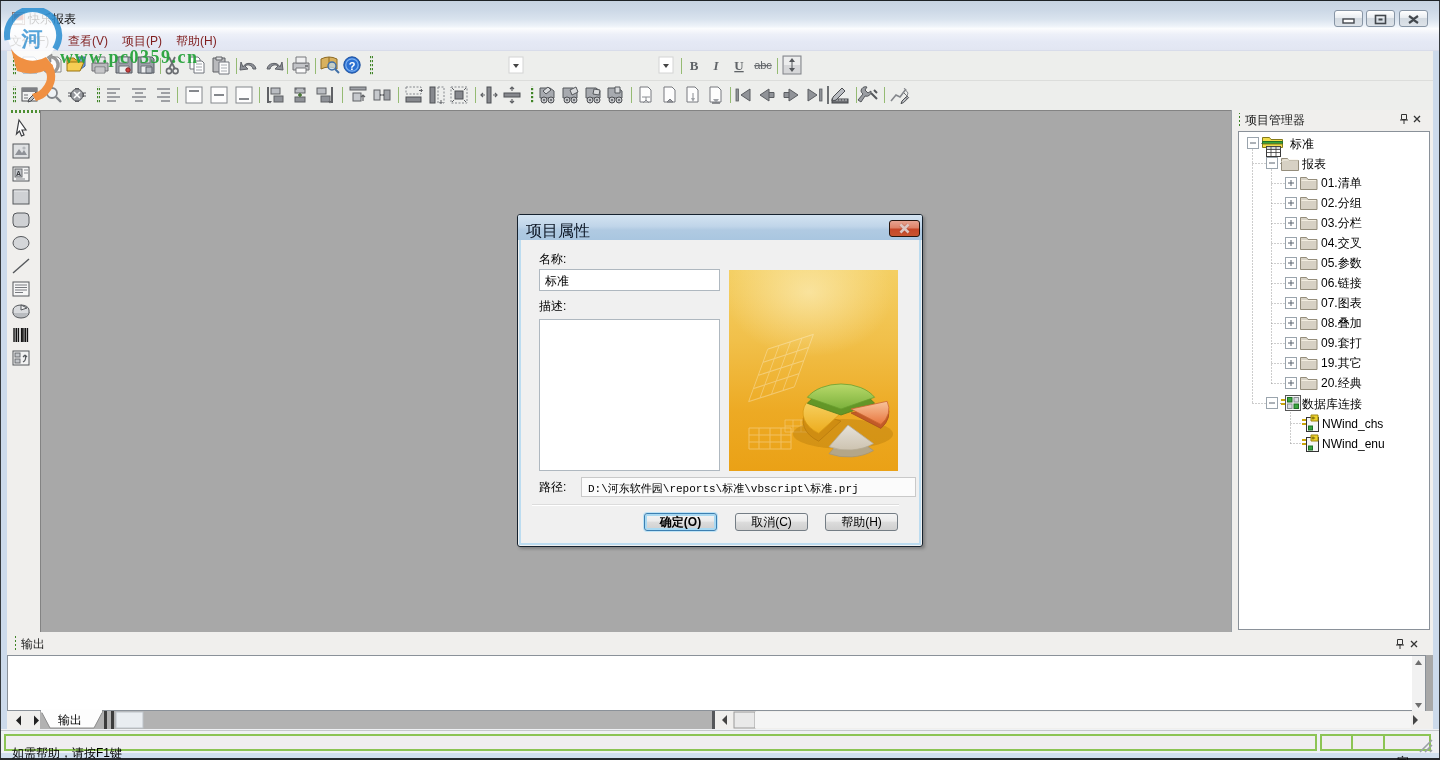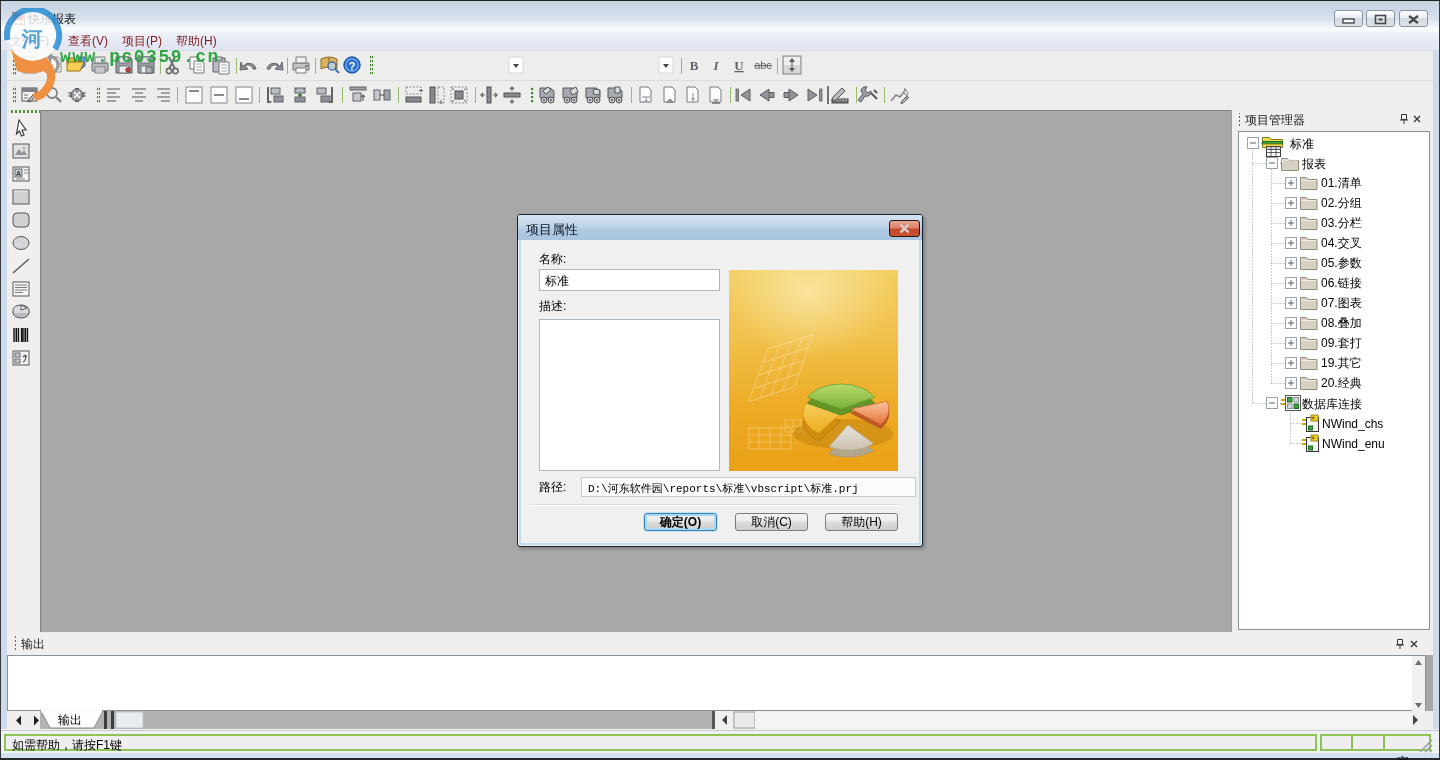--- a/index.html
+++ b/index.html
@@ -57,21 +57,21 @@
   .dlabel { position:absolute; font-size:12px; color:#000; }
   .dfield { position:absolute; background:#fff; border:1px solid #afb8c0; }
   .dbtn { position:absolute; width:73px; height:18px; font-size:12px; text-align:center; line-height:16px;
     border:1px solid #747d85; border-radius:3px;
     background:linear-gradient(#f4f4f4 0%, #ebebeb 45%, #dcdcdc 50%, #cfcfcf 100%); }
   
   #wm { z-index:12; left:0; top:0; width:400px; height:110px; pointer-events:none; }
   #wm-blue { position:absolute; left:64px; top:13px; font-size:27px; font-weight:600; color:#2e97dc;
     letter-spacing:1.5px; white-space:nowrap; opacity:.93; }
   #wm-green { position:absolute; left:60px; top:47px; font-size:18px; font-weight:bold; color:#27a33c;
-    font-family:Liberation Mono, monospace; letter-spacing:1.5px; white-space:nowrap; opacity:.95; }
+    font-family:Liberation Serif, serif; letter-spacing:1.5px; white-space:nowrap; opacity:.95; }
   #dlg-close { position:absolute; left:371px; top:5px; width:31px; height:17px; border:1px solid #27160f;
     border-radius:3px; background:linear-gradient(#e7a391 0%, #dd8166 48%, #c64628 52%, #c85530 100%); }
 </style>
 </head>
 <body>
 <div class="abs" id="titlebar"></div>
 <div class="abs" id="frame-top"></div>
 <div class="abs" id="frame-left"></div>
 <div class="abs" id="frame-right"></div>
 <div class="abs" id="edge-left"></div>
@@ -733,31 +733,31 @@
     <rect x="755" y="1" width="656" height="16" fill="#f5f5f5"></rect>
     <path d="M1413,4 l5,5 -5,5 z" fill="#444"></path>
   </g>
   <defs>
     <pattern id="gd4" width="3" height="4" patternUnits="userSpaceOnUse">
         <rect width="2" height="2" fill="#3f8426"></rect>
       </pattern>
   </defs>
 </svg>
 
-<div class="abs scell" style="left:4px; width:1313px; padding:1px 0 0 6px; font-size:12px;">如需帮助，请按F1键</div>
+<div class="abs scell" style="left:4px; width:1313px; padding:9px 0 0 6px; font-size:12px;">如需帮助，请按F1键</div>
 <div class="abs scell" style="left:1320px; width:29px;"></div>
 <div class="abs scell" style="left:1351px; width:30px; text-align:center; padding-top:1px; font-size:12px;">数字</div>
 <div class="abs scell" style="left:1383px; width:31px;"></div>
 <svg class="abs" style="left:1419px; top:739px;" width="15" height="14">
     <path d="M13,1 L1,13 M13,6 L6,13 M13,11 L11,13" stroke="#9aa0a8" stroke-width="1.6"></path>
   </svg>
 
 <div class="abs" id="dialog">
   <div id="dlg-title"></div>
-  <div style="position:absolute; left:8px; top:6px; font-size:13px; color:#0c1624;">项目属性</div>
+  <div style="position:absolute; left:8px; top:6px; font-size:16px; color:#0c1624;">项目属性</div>
   <div id="dlg-close"><svg width="29" height="15" viewBox="0 0 29 15">
         <path d="M10.5,3.5 L18.5,11.5 M18.5,3.5 L10.5,11.5" stroke="#fff" stroke-width="2.6"></path>
         <path d="M10.5,3.5 L18.5,11.5 M18.5,3.5 L10.5,11.5" stroke="#7a1f12" stroke-width="4" opacity=".25"></path>
       </svg></div>
   <div id="dlg-body"></div>
   <div style="position:absolute; left:1px; top:25px; width:402px; height:305px; border:2px solid #bcdcf0; border-top:none;"></div>
   <div class="dlabel" style="left:21px; top:36px;">名称:</div>
   <div class="dfield" style="left:21px; top:54px; width:181px; height:22px; font-size:12px; padding:3px 0 0 5px;">标准</div>
   <div class="dlabel" style="left:21px; top:83px;">描述:</div>
   <div class="dfield" style="left:21px; top:104px; width:181px; height:152px;"></div>

